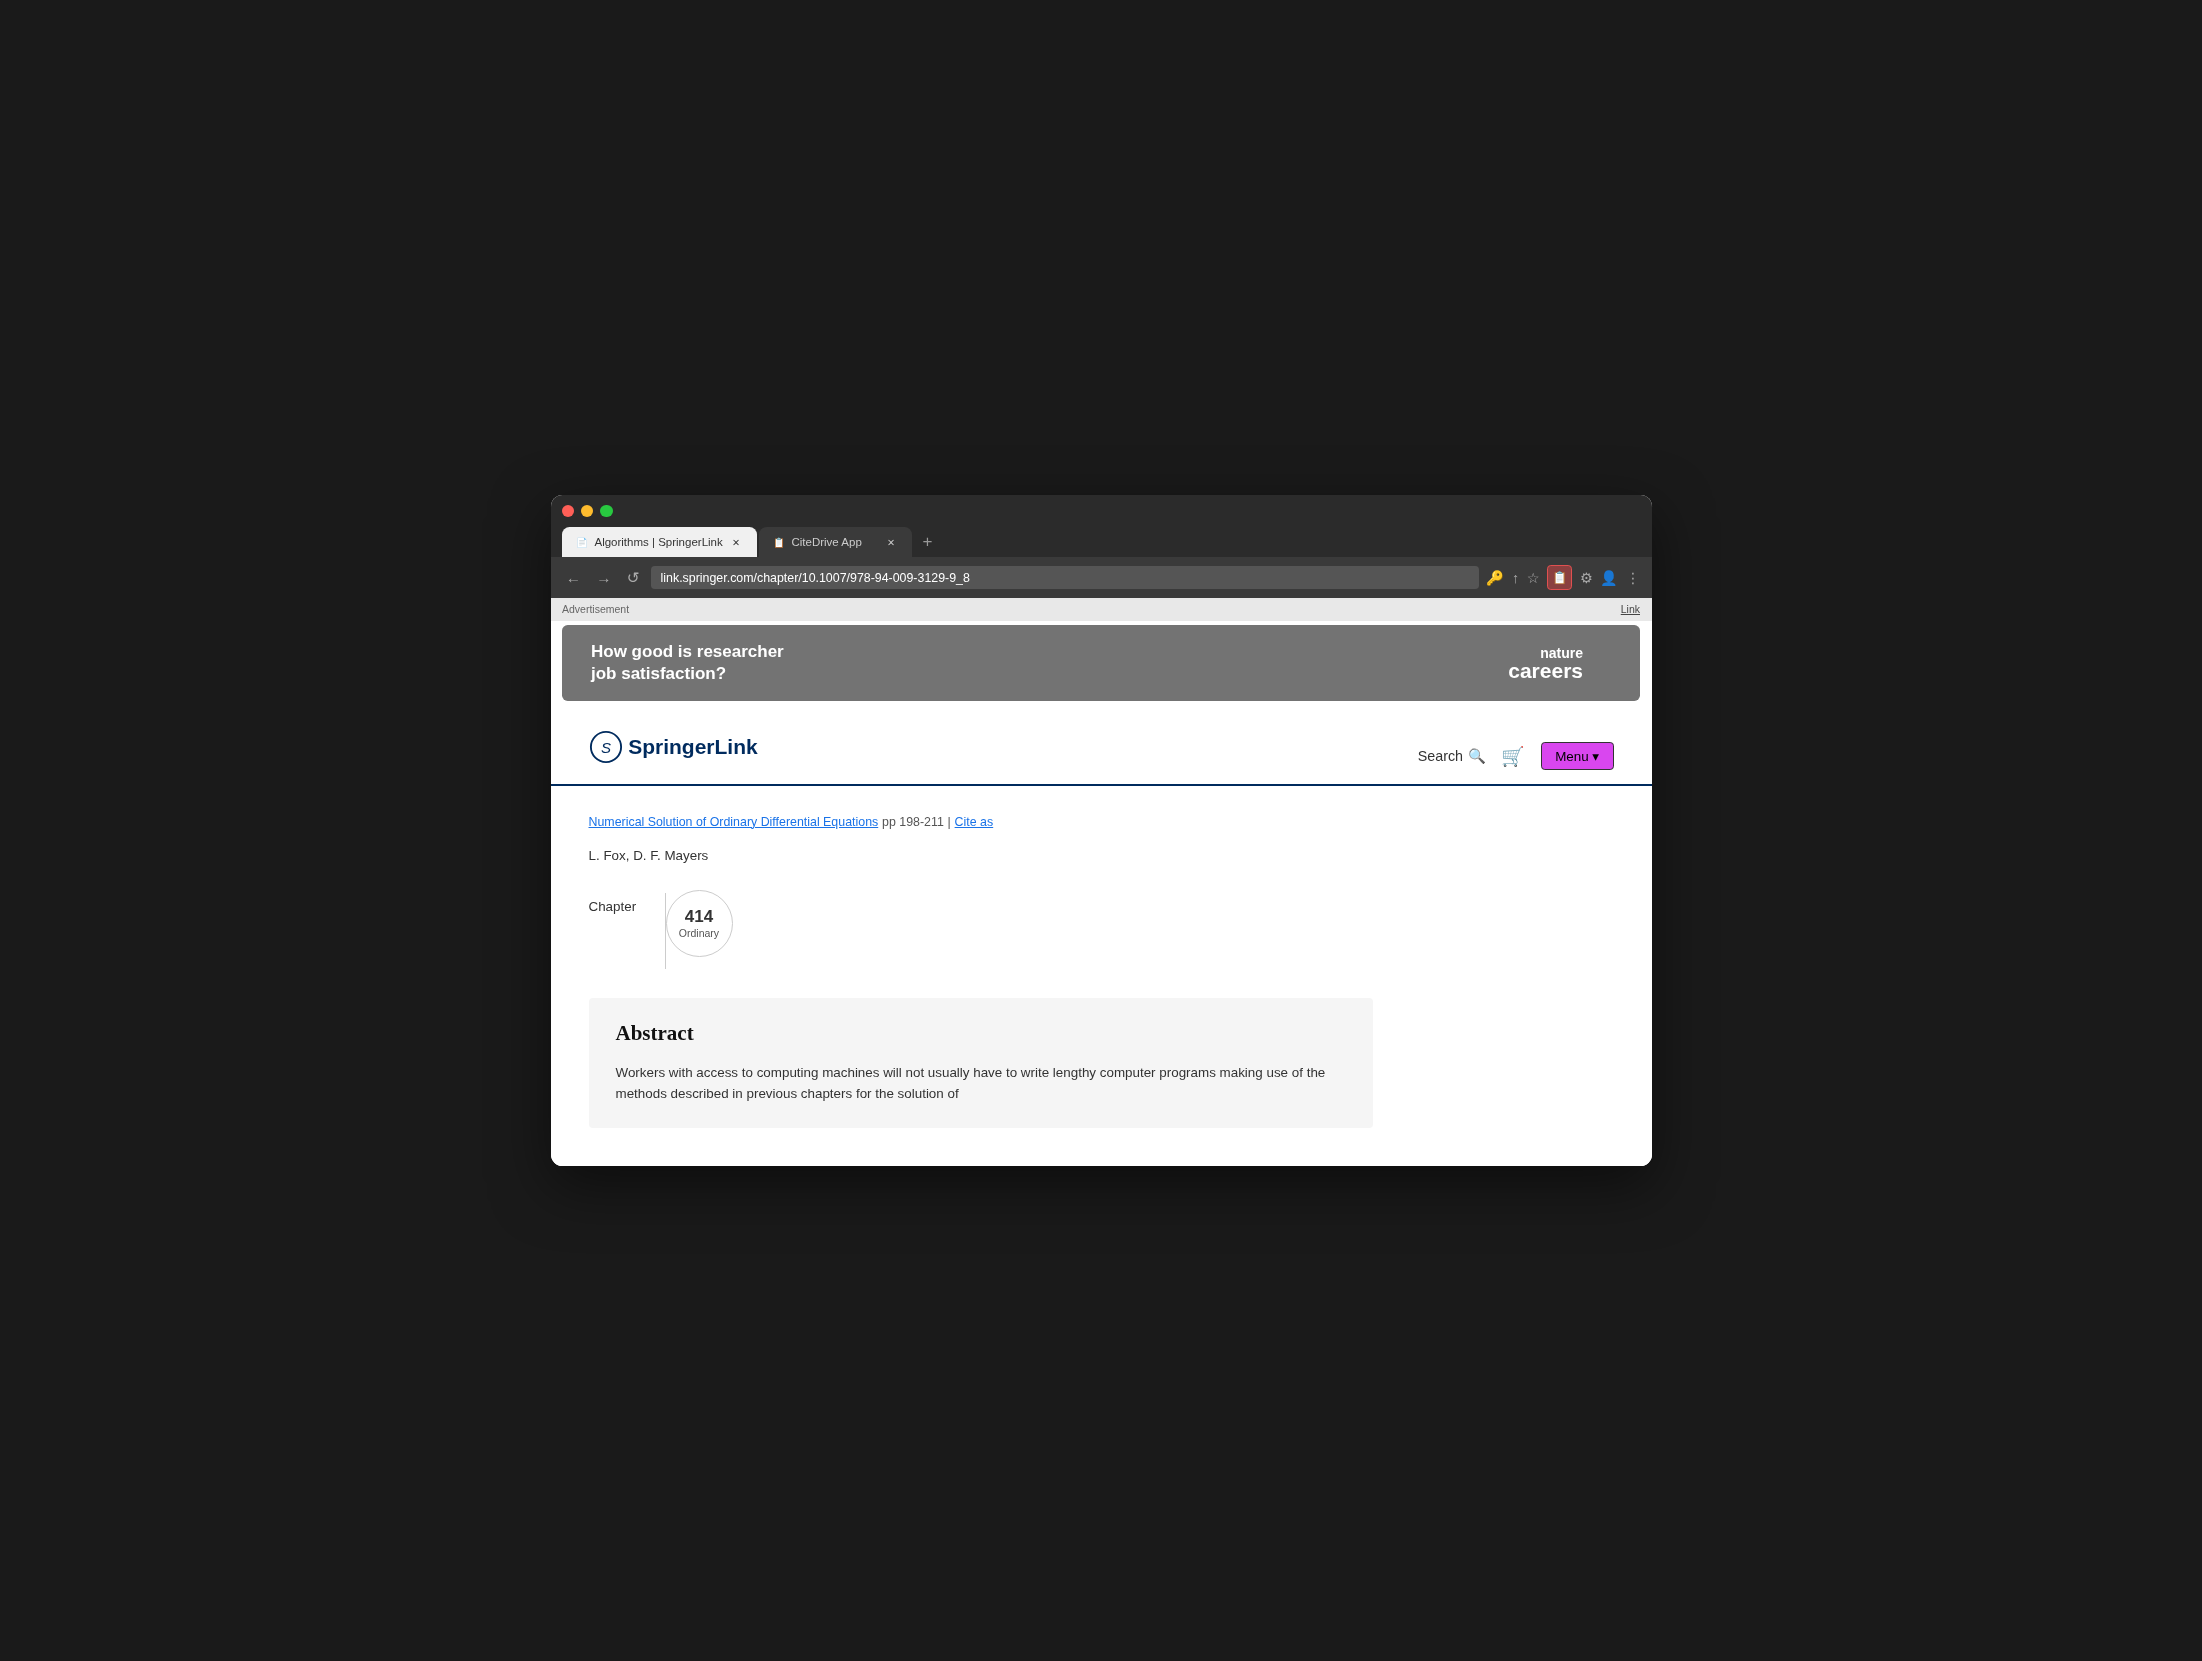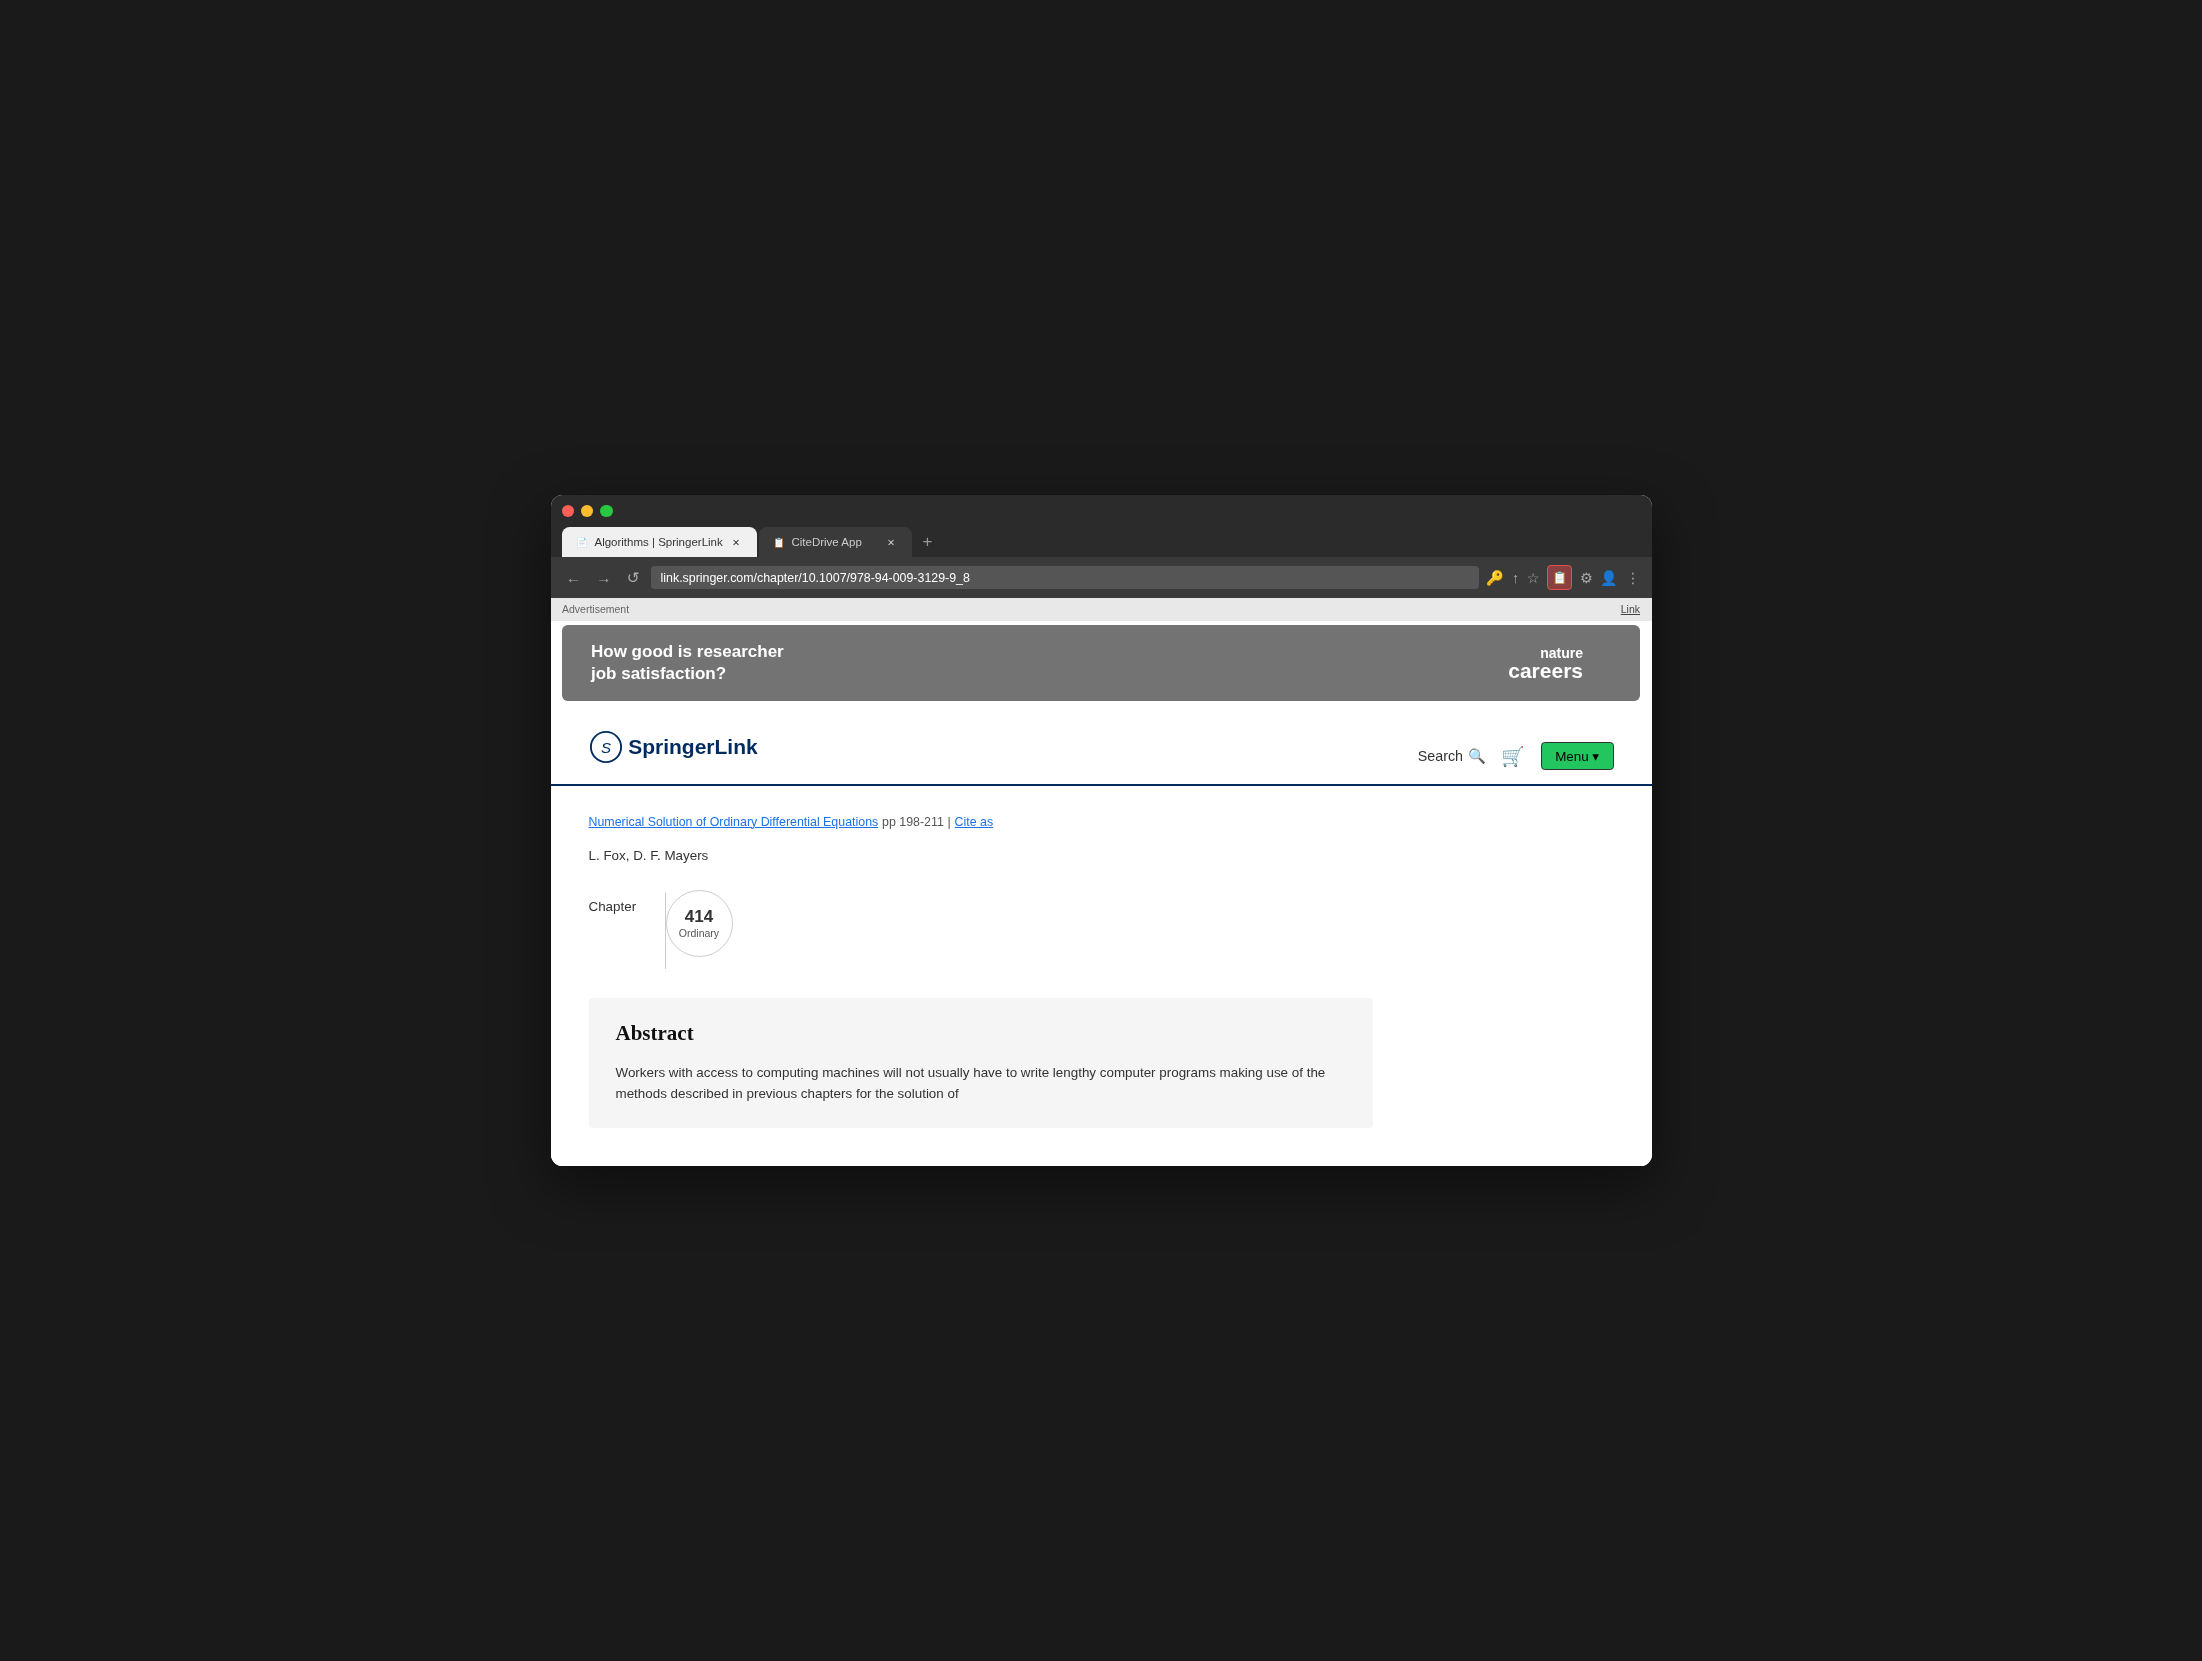--- a/index.html
+++ b/index.html
@@ -247,21 +247,21 @@
       font-size: 19px;
       color: #333;
       cursor: pointer;
     }
     .menu-btn {
       border: 1px solid #333;
       border-radius: 3.8px;
       padding: 5.7px 13.4px;
       font-size: 13.4px;
       cursor: pointer;
-      background: #22c55e;
+      background: #d946ef;
       display: flex;
       align-items: center;
       gap: 3.8px;
     }
     
     .article-area {
       padding: 29px 38px 38px;
       max-width: 860px;
     }
     .breadcrumb {

